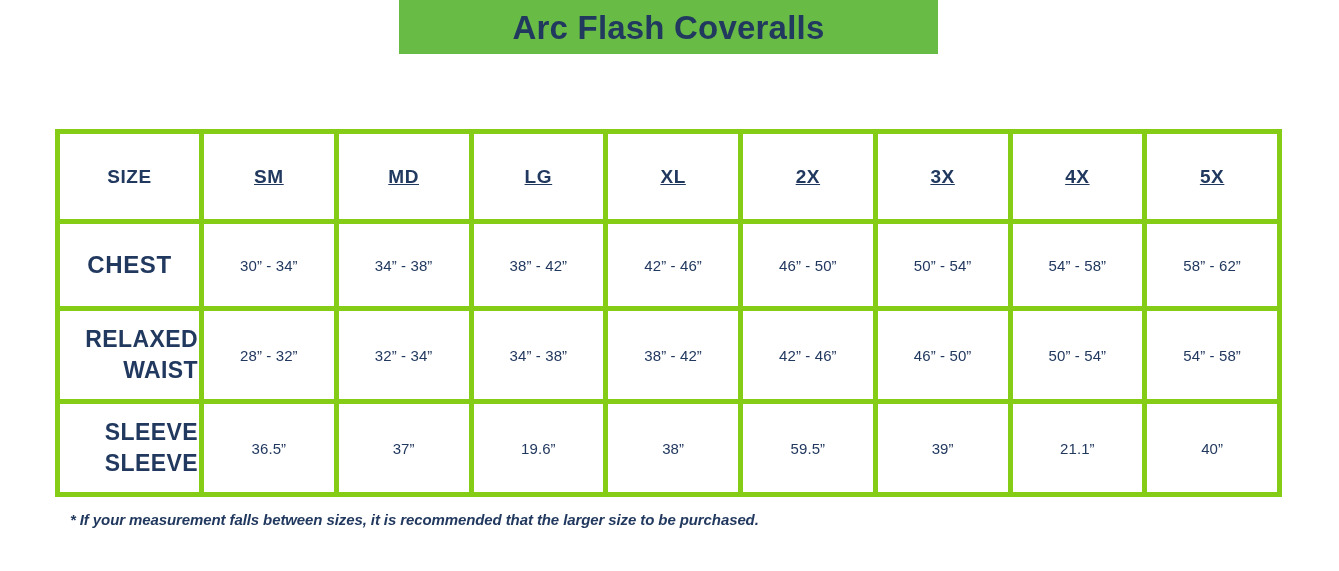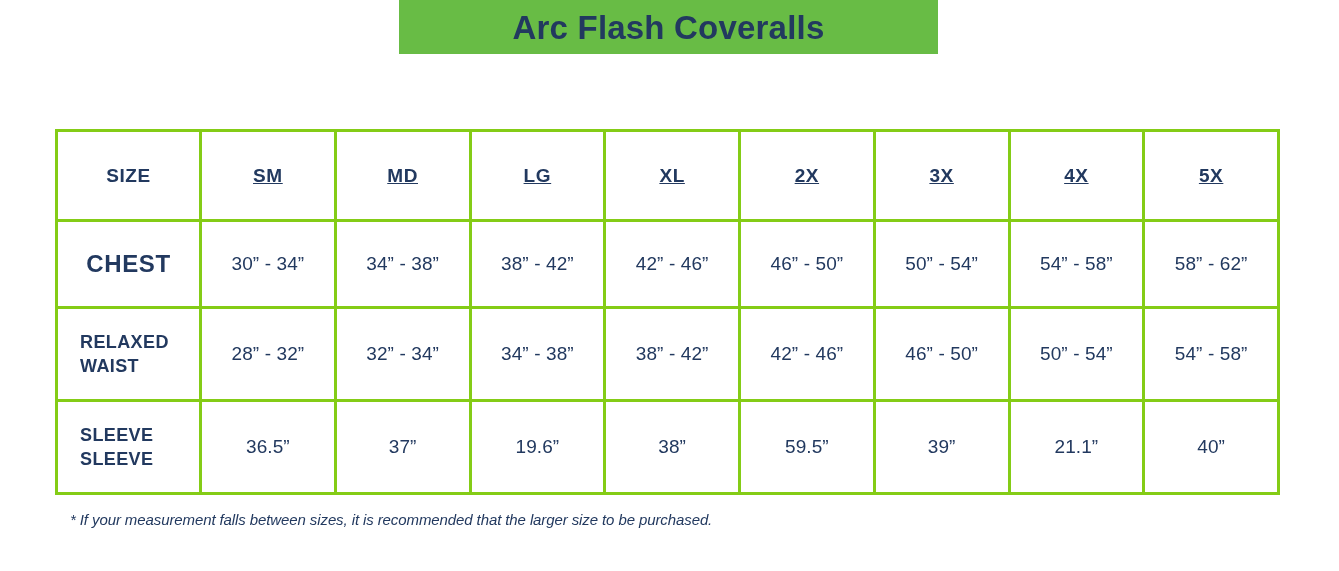--- a/index.html
+++ b/index.html
@@ -40,21 +40,21 @@
   
   #size-chart-table {
     position: absolute;
     left: 55px;
     top: 129px;
     width: 1222px;
     border-collapse: collapse;
     table-layout: fixed;
   }
   #size-chart-table td {
-    border: 3px solid #84cc16;
+    border: 5px solid #84cc16;
     box-sizing: border-box;
     vertical-align: middle;
     color: #22395f;
     background: #ffffff;
   }
 
   
   col.label-col { width: 144px; }
   col.size-col  { width: 134.75px; }
 
@@ -83,46 +83,46 @@
 
   
   .row-label-center {
     text-align: center;
     font-size: 24px;
     font-weight: bold;
     letter-spacing: 0.6px;
     color: #22395f;
   }
   .row-label-left {
-    text-align: left;
+    text-align: right;
     padding-left: 22px;
-    font-size: 18px;
+    font-size: 23px;
     font-weight: bold;
     letter-spacing: 0.4px;
     line-height: 1.35;
     color: #22395f;
   }
 
   
   .val-cell {
     text-align: center;
-    font-size: 19px;
+    font-size: 15px;
     font-weight: normal;
     color: #22395f;
     letter-spacing: 0.1px;
   }
 
   
   #footnote {
     position: absolute;
     left: 70px;
     top: 511px;
     font-size: 15px;
     font-style: italic;
-    font-weight: normal;
+    font-weight: bold;
     color: #22395f;
     letter-spacing: -0.1px;
     white-space: nowrap;
   }
 </style>
 </head>
 <body>
 
 <div id="title-banner">
   <span class="title-text">Arc Flash Coveralls</span>

